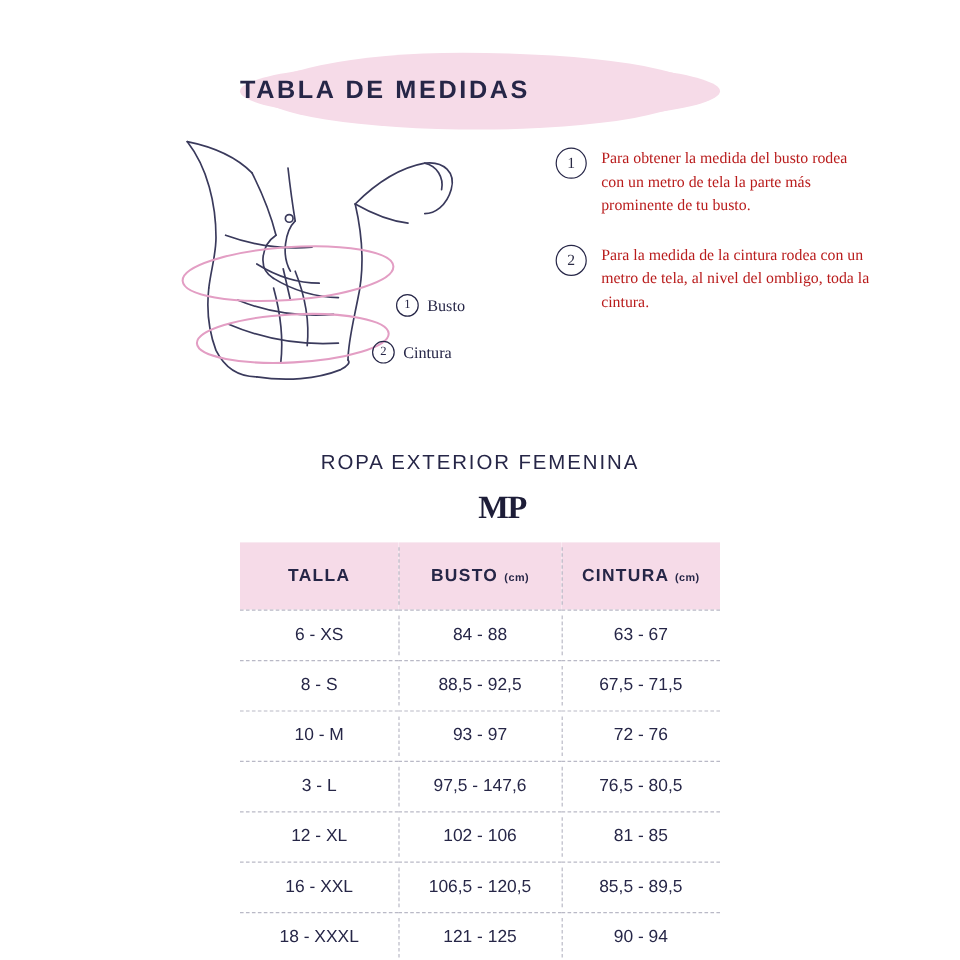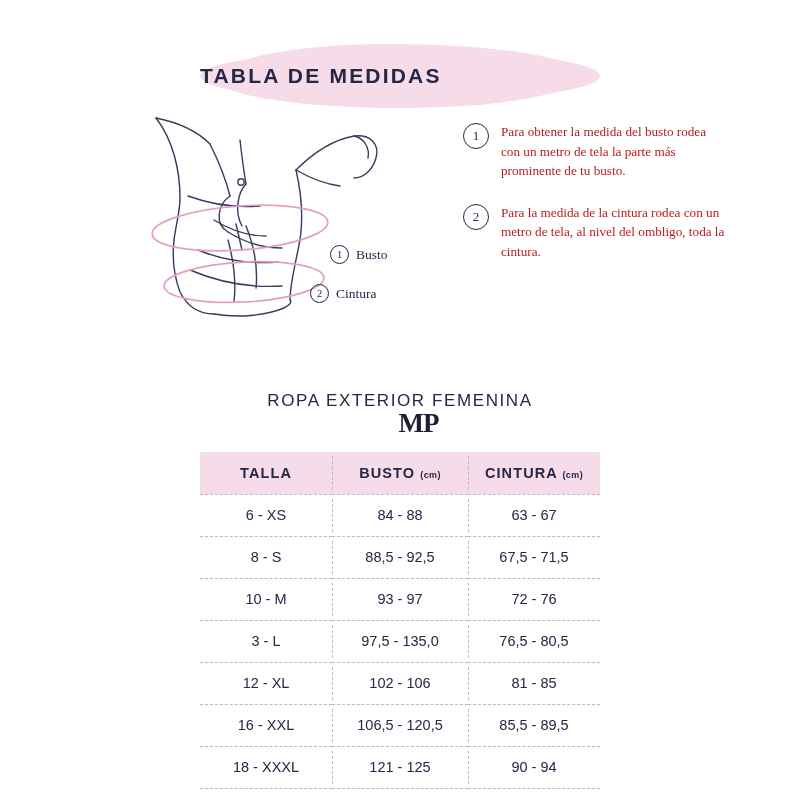--- a/index.html
+++ b/index.html
@@ -92,21 +92,20 @@
   }
 
   
   .section-title {
     position: absolute;
     left: 0; right: 0; top: 376px;
     text-align: center;
     font-size: 17px;
     letter-spacing: 1.6px;
     color: #262647;
-    margin-top: 15px;
   }
 
   
   .logo {
     position: absolute;
     left: 0; right: 0; top: 408px;
     text-align: center;
     font-family: "Liberation Serif", serif;
     font-size: 27px;
     font-weight: 700;
@@ -115,21 +114,21 @@
     margin-left: 37px;
   }
 
   
   .table-wrap {
     position: absolute;
     left: 200px; top: 452px;
     width: 400px;
   }
   table { width: 100%; border-collapse: collapse; }
-  thead tr { background: #f6dbe8; height: 42px; }
+  thead tr { background: #f6dbe8; height: 56px; }
   thead th {
     font-size: 14.5px;
     font-weight: 700;
     letter-spacing: 1.1px;
     color: #262647;
     text-align: center;
     position: relative;
   }
   thead th .unit {
     font-size: 9px;
@@ -265,21 +264,21 @@
           <td>88,5 - 92,5</td>
           <td>67,5 - 71,5</td>
         </tr>
         <tr>
           <td>10 -  M</td>
           <td>93 - 97</td>
           <td>72 - 76</td>
         </tr>
         <tr>
           <td>3 -  L</td>
-          <td>97,5 - 135,0</td>
+          <td>97,5 - 147,6</td>
           <td>76,5 - 80,5</td>
         </tr>
         <tr>
           <td>12 -  XL</td>
           <td>102 - 106</td>
           <td>81 - 85</td>
         </tr>
         <tr>
           <td>16 -  XXL</td>
           <td>106,5 - 120,5</td>

